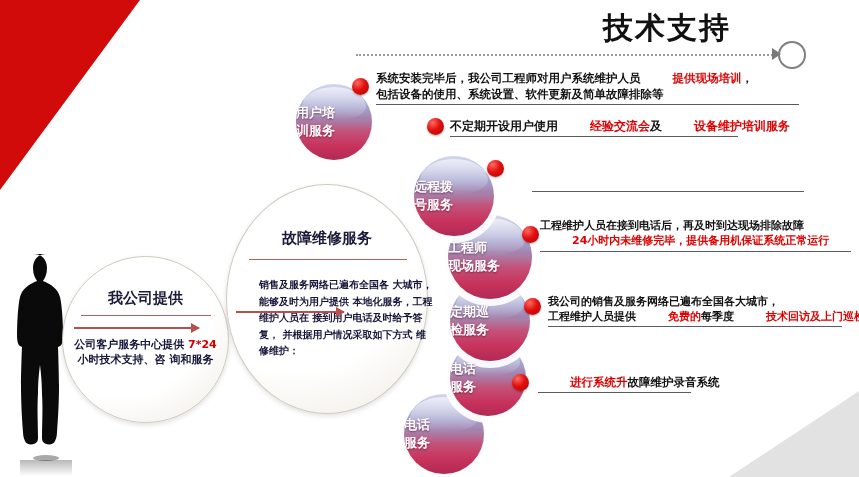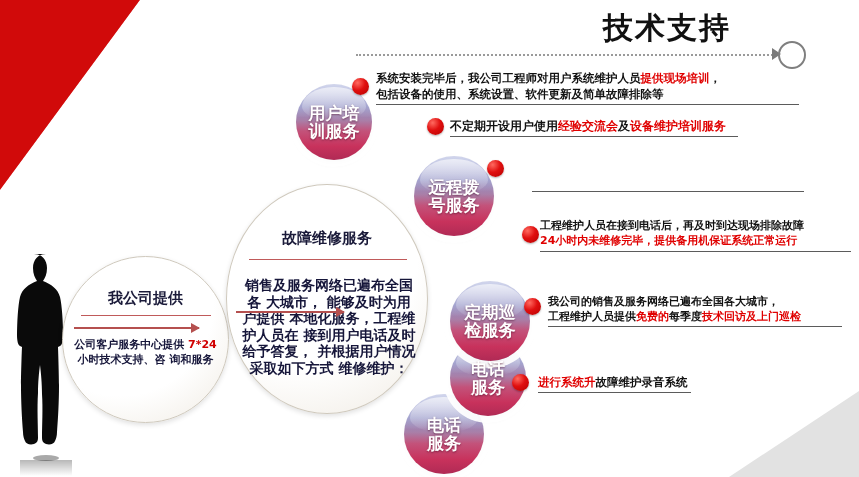--- a/index.html
+++ b/index.html
@@ -69,21 +69,21 @@
     font-family:"DejaVu Sans",sans-serif;
   }
   .bc-body .hi{color:#d00000;}
 
   #c-kefu .bc-title{top:32px;font-size:15px;}
   #c-kefu .bc-rule{left:18px;width:130px;top:58px;}
   #c-kefu .bc-body{left:6px;width:153px;top:80px;font-size:11px;line-height:15px;}
 
   #c-guzhang .bc-title{top:44px;font-size:15px;}
   #c-guzhang .bc-rule{left:22px;width:158px;top:74px;}
-  #c-guzhang .bc-body{left:14px;width:176px;top:92px;font-size:14px;line-height:16.5px;text-align:center;}
+  #c-guzhang .bc-body{left:32px;width:176px;top:92px;font-size:10px;line-height:16.5px;text-align:left;}
 
   .redarrow{position:absolute;height:2px;background:#b5504f;}
   .redarrow:after{
     content:"";position:absolute;right:-1px;top:-4px;width:0;height:0;
     border-top:5px solid transparent;border-bottom:5px solid transparent;
     border-left:9px solid #b5504f;
   }
   #arrow-in{left:74px;top:327px;width:125px;}
   #arrow-mid{left:236px;top:311px;width:108px;}
 
@@ -99,22 +99,22 @@
     overflow:hidden;
   }
   .sphere:before{
     content:"";position:absolute;left:8%;top:4%;width:84%;height:44%;
     border-radius:50% 50% 45% 45%/60% 60% 40% 40%;
     background:linear-gradient(to bottom, rgba(255,255,255,.62), rgba(255,255,255,.02));
     pointer-events:none;
   }
   .sphere-label{
     position:absolute;left:0;right:0;top:50%;transform:translateY(-50%);
-    text-align:center;color:#ffffff;font-weight:bold;
-    font-size:17px;line-height:18px;
+    text-align:left;color:#ffffff;font-weight:bold;
+    font-size:13px;line-height:18px;
     font-family:"DejaVu Sans",sans-serif;
     text-shadow:0 1px 2px rgba(70,0,30,.55);
     z-index:3;
   }
   .sphere-label span{display:block;}
 
   
   #s1{left:296px;top:84px;width:76px;height:76px;}
   #s2{left:358px;top:112px;width:76px;height:76px;}
   #s3{left:414px;top:156px;width:80px;height:80px;}
@@ -126,21 +126,21 @@
   
   .bullet{
     position:absolute;width:17px;height:17px;border-radius:50%;
     background:radial-gradient(circle at 33% 28%, #ff6a60 0%, #e00f0f 45%, #b50000 100%);
     box-shadow:0 1px 2px rgba(0,0,0,.3);
   }
 
   
   .note{position:absolute;font-family:"DejaVu Sans",sans-serif;font-weight:bold;color:#111;}
   .note .ln{white-space:nowrap;display:block;}
-  .note .hi{color:#e00000;}
+  .note .hi{color:#e00000;margin-left:32px;}
   .uline{position:absolute;height:1px;background:#5b5b5b;}
 
   #n1{left:376px;top:70px;font-size:11.5px;line-height:16px;}
   #n2{left:450px;top:118px;font-size:12px;line-height:16px;text-align:center;}
   #n3{left:532px;top:157px;font-size:11.5px;line-height:16px;}
   #n4{left:540px;top:218px;font-size:11px;line-height:15px;}
   #n5{left:548px;top:294px;font-size:11px;line-height:15px;}
   #n6{left:538px;top:374px;font-size:11.5px;line-height:16px;}
 </style>
 </head>
@@ -207,20 +207,26 @@
     </div>
   </div>
 
   <div class="sphere" id="s5">
     <div class="sphere-label">
       <span>定期巡</span>
       <span>检服务</span>
     </div>
   </div>
 
+  <div class="sphere" id="s4">
+    <div class="sphere-label">
+      <span>工程师</span>
+      <span>现场服务</span>
+    </div>
+  </div>
 
   <div class="sphere" id="s3">
     <div class="sphere-label">
       <span>远程拨</span>
       <span>号服务</span>
     </div>
   </div>
 
 
   <div class="sphere" id="s1">

